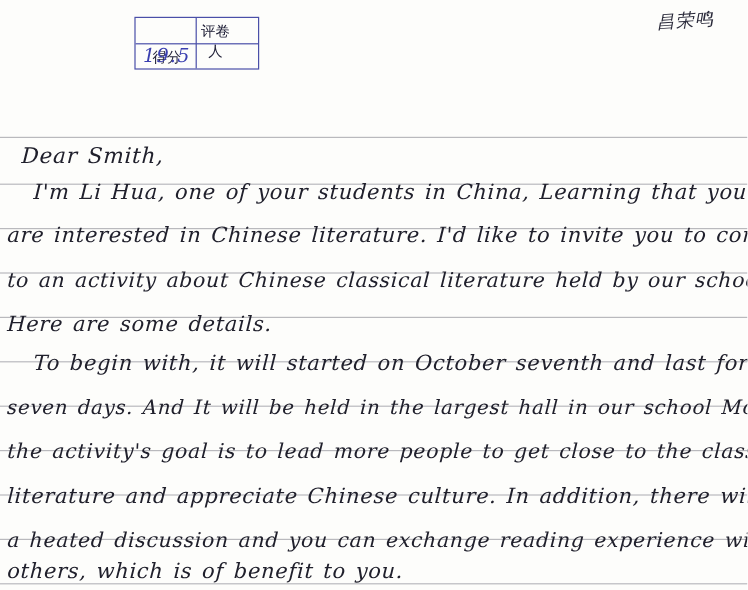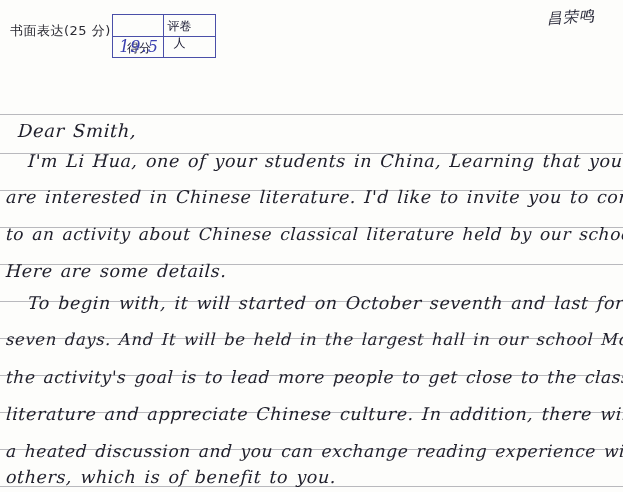--- a/index.html
+++ b/index.html
@@ -120,21 +120,20 @@
     word-spacing: 2px;
     transform: skewX(-3deg);
   }
 </style>
 </head>
 <body>
 
 <div id="sheet">
 
   <div class="header">
-    <div class="section-label">书面表达(25 分)</div>
 
     <div class="score-table">
       <div class="vline"></div>
       <div class="hline"></div>
       <div class="cell cell-score-head">得分</div>
       <div class="cell cell-rater-head">评卷人</div>
       <div class="cell cell-score-value">19.5</div>
       <div class="cell cell-rater-value"></div>
     </div>
 

